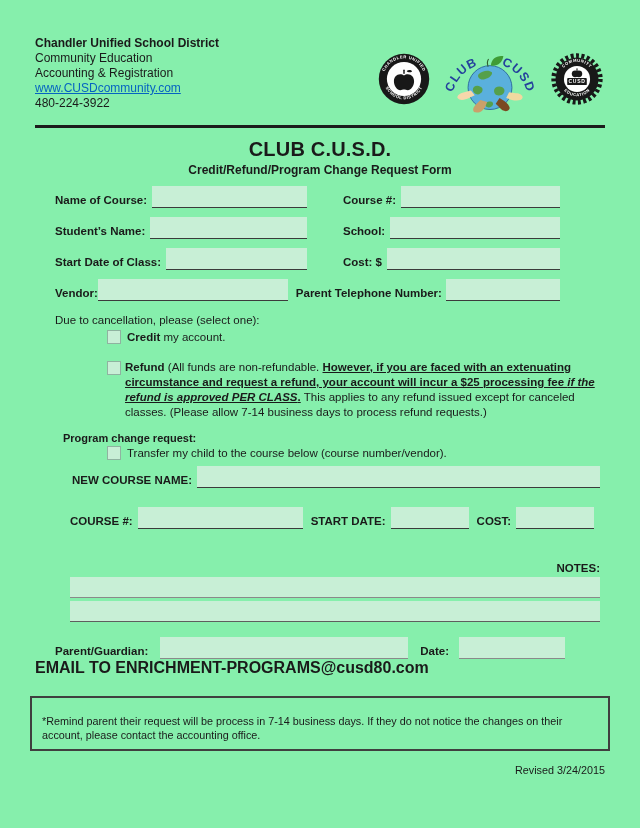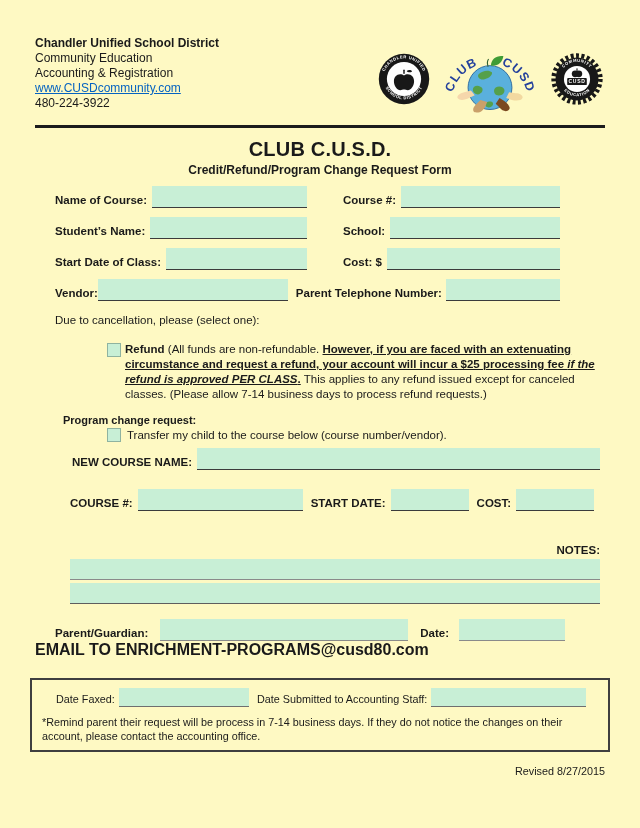--- a/index.html
+++ b/index.html
@@ -1,16 +1,16 @@
 <!DOCTYPE html>
 <html style="--field-green: #c8efd6; --link-blue: #0563c1; --checkbox-border: #8fb3a0; --underline-dark: #3b3b3b; --underline-gray: #8a8a8a; --seal-black: #181818; --club-blue: #24419c; --globe-blue: #5ab0dd; --land-green: #55a04a; --leaf-green: #3f9c35;"><head>
 <meta charset="utf-8">
 <style>
   html,body{margin:0;padding:0;background:#fff;}
-  .page{width:640px;height:828px;box-sizing:border-box;padding:34px 35px 0;background:#fef9c3;
+  .page{width:640px;height:828px;box-sizing:border-box;padding:34px 35px 0;background:#86efac;
         font-family:"Liberation Sans","DejaVu Sans",sans-serif;color:#1a1a1a;overflow:hidden;position:relative;}
   
   .hdr{display:flex;justify-content:space-between;align-items:flex-start;}
   .hdr-left{font-size:12px;line-height:15px;padding-top:2px;}
   .org{font-weight:bold;}
   .weblink{color:var(--link-blue,#0563c1);text-decoration:underline;cursor:pointer;}
   .logos{display:flex;align-items:center;gap:9px;margin-top:4px;}
   .rule{height:3px;background:#1c1c1c;margin-top:5px;}
   
   .title{text-align:center;font-size:20px;font-weight:bold;margin-top:10px;letter-spacing:.2px;}
@@ -179,20 +179,24 @@
 
   <div class="frow rvendor">
     <span class="lb">Vendor:</span>
     <div class="ff ffv"></div>
     <span class="lb lb2">Parent Telephone Number:</span>
     <div class="ff ffp"></div>
   </div>
 
   <div class="sect-h">Due to cancellation, please (select one):</div>
 
+  <div class="cbline">
+    <span class="cb"></span>
+    <span><span class="b">Credit</span><span> my account.</span></span>
+  </div>
 
   <div class="refund-blk">
     <span class="cb"></span>
     <span><span class="b">Refund</span><span> (All funds are non-refundable.  </span><span class="b u">However, if you are faced with an extenuating circumstance and request a refund, your account will incur a $25 processing fee </span><span class="b u i">if the refund is approved PER CLASS</span><span class="b u">.</span><span>  This applies to any refund issued except for canceled classes.  (Please allow 7-14 business days to process refund requests.)</span></span>
   </div>
 
   <div class="prog-h">Program change request:</div>
   <div class="cbline" style="margin-top:2px;">
     <span class="cb"></span>
     <span class="transfer">Transfer my child to the course below (course number/vendor).</span>
@@ -221,24 +225,18 @@
   <div class="frow rsig">
     <span class="lb">Parent/Guardian:</span>
     <div class="ff fsig"></div>
     <span class="lb lb2">Date:</span>
     <div class="ff fdate"></div>
   </div>
 
   <div class="email">EMAIL TO ENRICHMENT-PROGRAMS@cusd80.com</div>
 
   <div class="office-box">
-    <div class="obrow">
-      <span class="lb">Date Faxed:</span>
-      <div class="ff fb1"></div>
-      <span class="lb ml8">Date Submitted to Accounting Staff:</span>
-      <div class="ff fb2"></div>
-    </div>
     <div class="obnote">*Remind parent their request will be process in 7-14 business days.  If they do not notice the changes on their account, please contact the accounting office.</div>
   </div>
 
-  <div class="revised">Revised 8/27/2015</div>
+  <div class="revised">Revised 3/24/2015</div>
 
 </div>
 
 </body></html>

